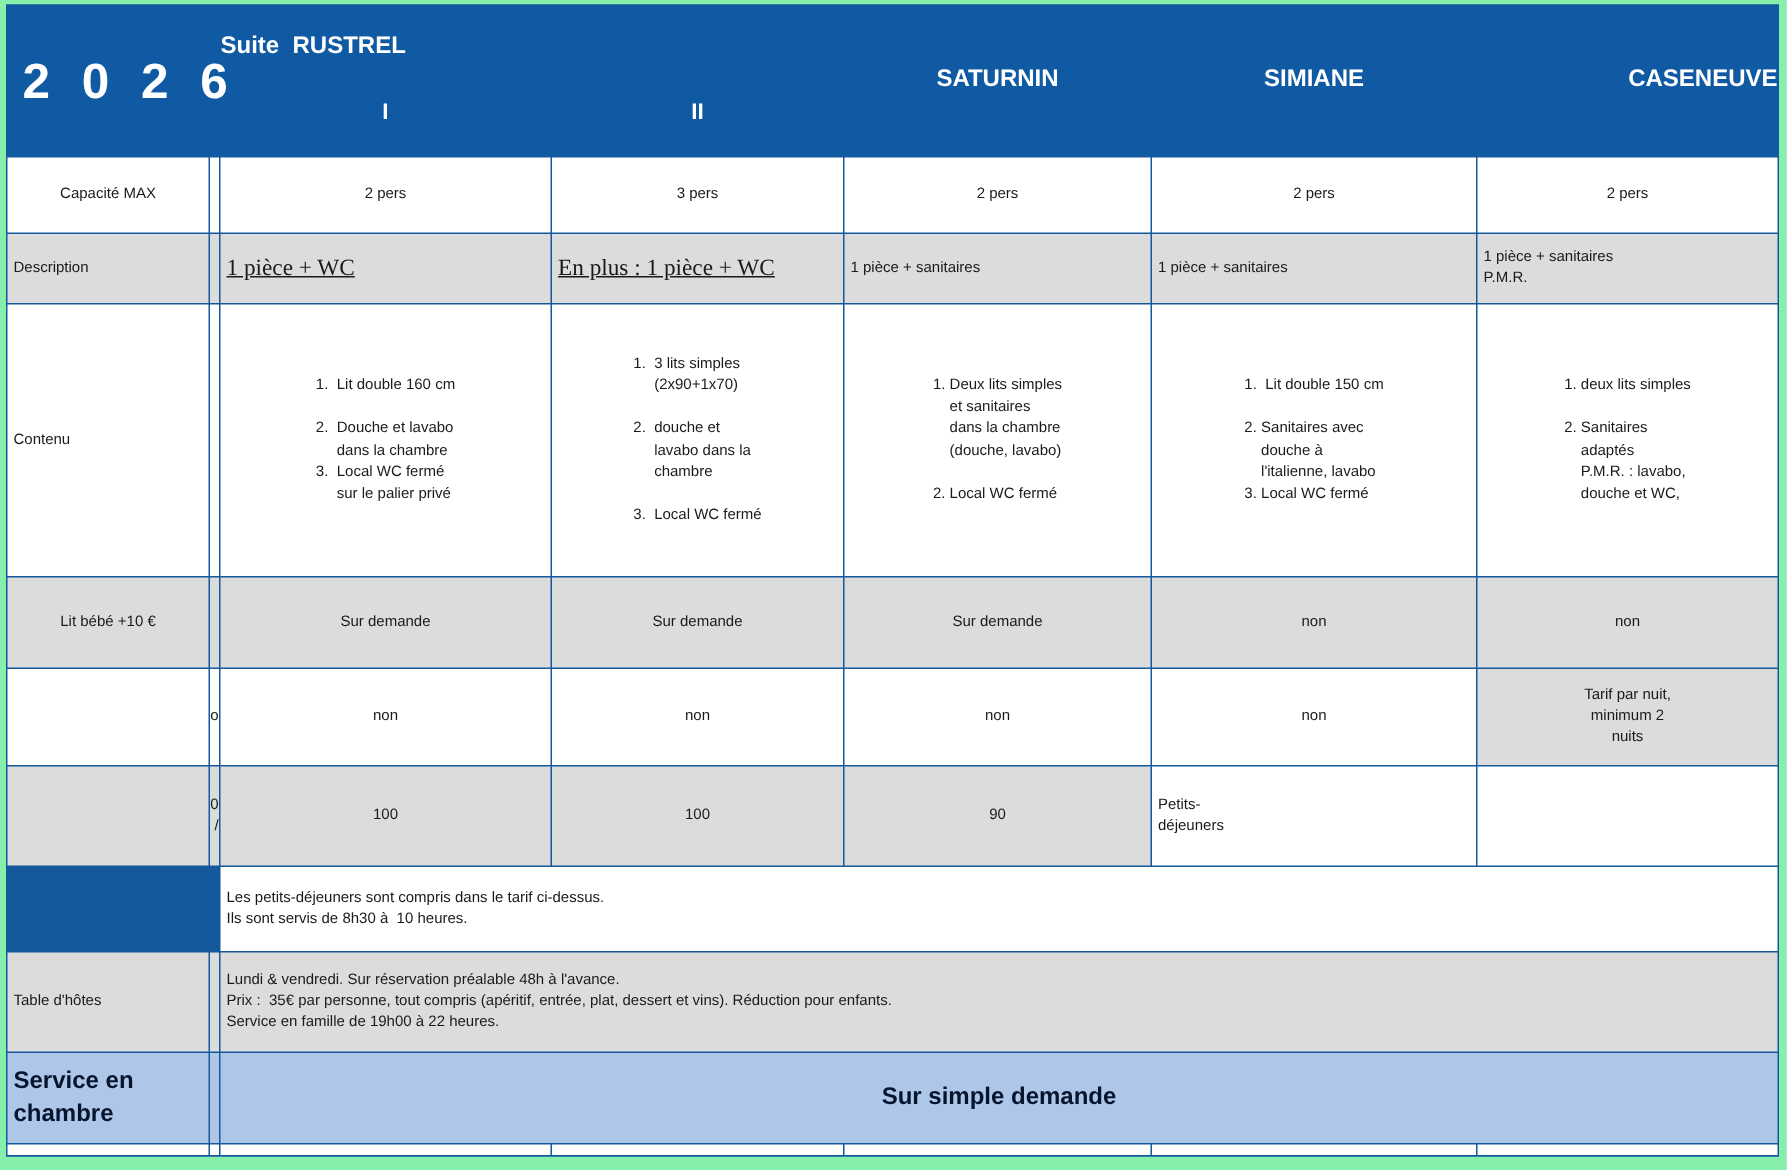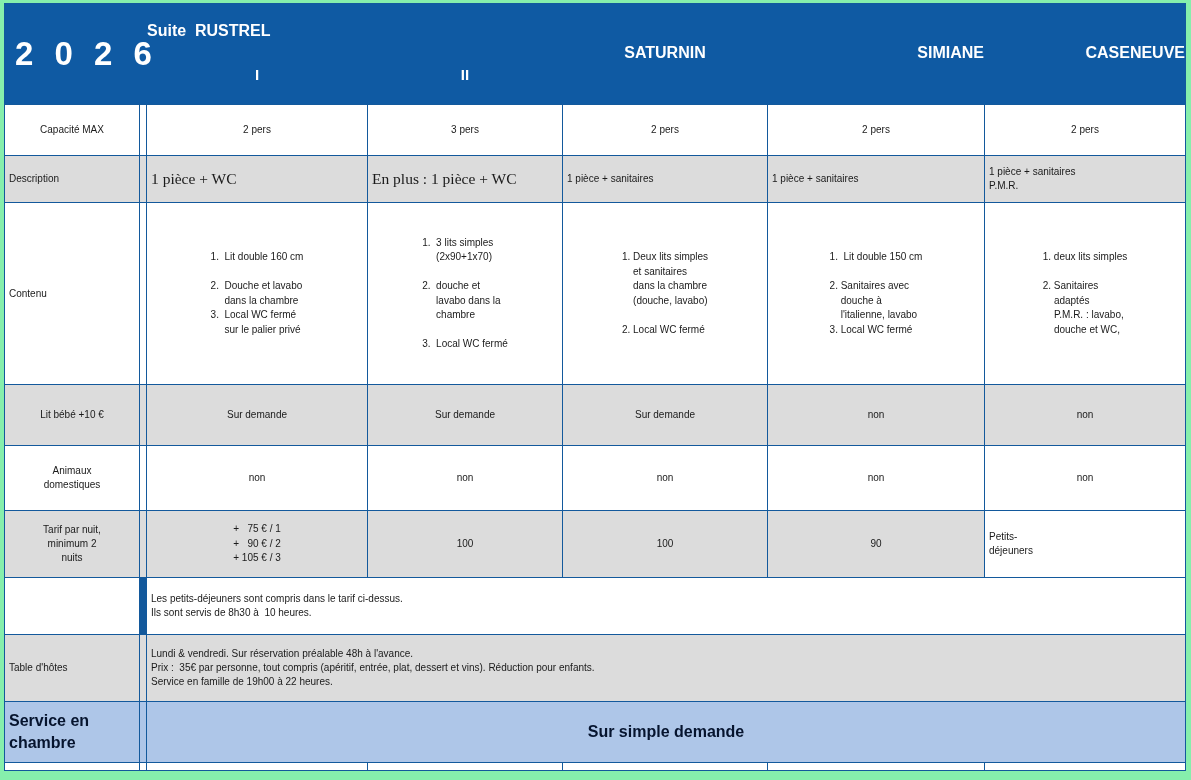--- a/index.html
+++ b/index.html
@@ -17,40 +17,40 @@
   .cell{
     background:#ffffff;display:flex;align-items:center;justify-content:center;
     font-size:10px;line-height:1.4;overflow:hidden;
   }
   .cell.gray{background:#dcdcdc;}
   .cell.blue{background:#aec6e8;}
   .cell.left{justify-content:flex-start;padding-left:4px;padding-right:2px;}
   .cell.center-text{text-align:center;}
   .pre{white-space:pre-wrap;}
   .listblock{white-space:pre-wrap;text-align:left;line-height:1.45;}
-  .serif{font-family:"Liberation Serif",serif;font-size:15.5px;}
+  .serif{font-family:"Liberation Serif",serif;font-size:15.5px;text-decoration:underline;}
   .span5{grid-column:3 / span 5;}
   .bold{font-weight:bold;}
   .service-text{color:#06142e;font-weight:bold;font-size:16px;}
   
   .hdr{
     grid-column:1 / span 7;background:#0f5aa3;position:relative;color:#ffffff;
   }
   .hdr .year{
     position:absolute;left:10px;top:50%;transform:translateY(-50%);
     font-size:33px;font-weight:bold;letter-spacing:6px;white-space:pre;
   }
   .hdr .suite{
     position:absolute;left:142px;width:415px;top:18px;text-align:left;
     font-size:16px;font-weight:bold;white-space:pre;
   }
   .hdr .sub1{position:absolute;left:142px;width:220px;top:62px;text-align:center;font-size:15px;font-weight:bold;}
   .hdr .sub2{position:absolute;left:363px;width:194px;top:62px;text-align:center;font-size:15px;font-weight:bold;}
   .hdr .c5{position:absolute;left:558px;width:204px;top:40px;text-align:center;font-size:16px;font-weight:bold;}
-  .hdr .c6{position:absolute;left:763px;width:216px;top:40px;text-align:right;font-size:16px;font-weight:bold;}
+  .hdr .c6{position:absolute;left:763px;width:216px;top:40px;text-align:center;font-size:16px;font-weight:bold;}
   .hdr .c7{position:absolute;left:980px;width:200px;top:40px;text-align:right;font-size:16px;font-weight:bold;}
 </style>
 </head>
 <body>
 
 <div class="sheet">
   <div class="grid">
 
     <div class="hdr">
       <div class="year pre">2 0 2 6</div>
@@ -125,22 +125,20 @@
       </div>
 
     <div class="cell gray center-text">Lit bébé +10 €</div>
     <div class="cell gray"></div>
     <div class="cell gray">Sur demande</div>
     <div class="cell gray">Sur demande</div>
     <div class="cell gray">Sur demande</div>
     <div class="cell gray">non</div>
     <div class="cell gray">non</div>
 
-    <div class="cell center-text pre">Animaux
-domestiques</div>
     <div class="cell"></div>
     <div class="cell">non</div>
     <div class="cell">non</div>
     <div class="cell">non</div>
     <div class="cell">non</div>
     <div class="cell">non</div>
 
     <div class="cell gray center-text pre">Tarif par nuit,
 minimum 2
 nuits</div>

